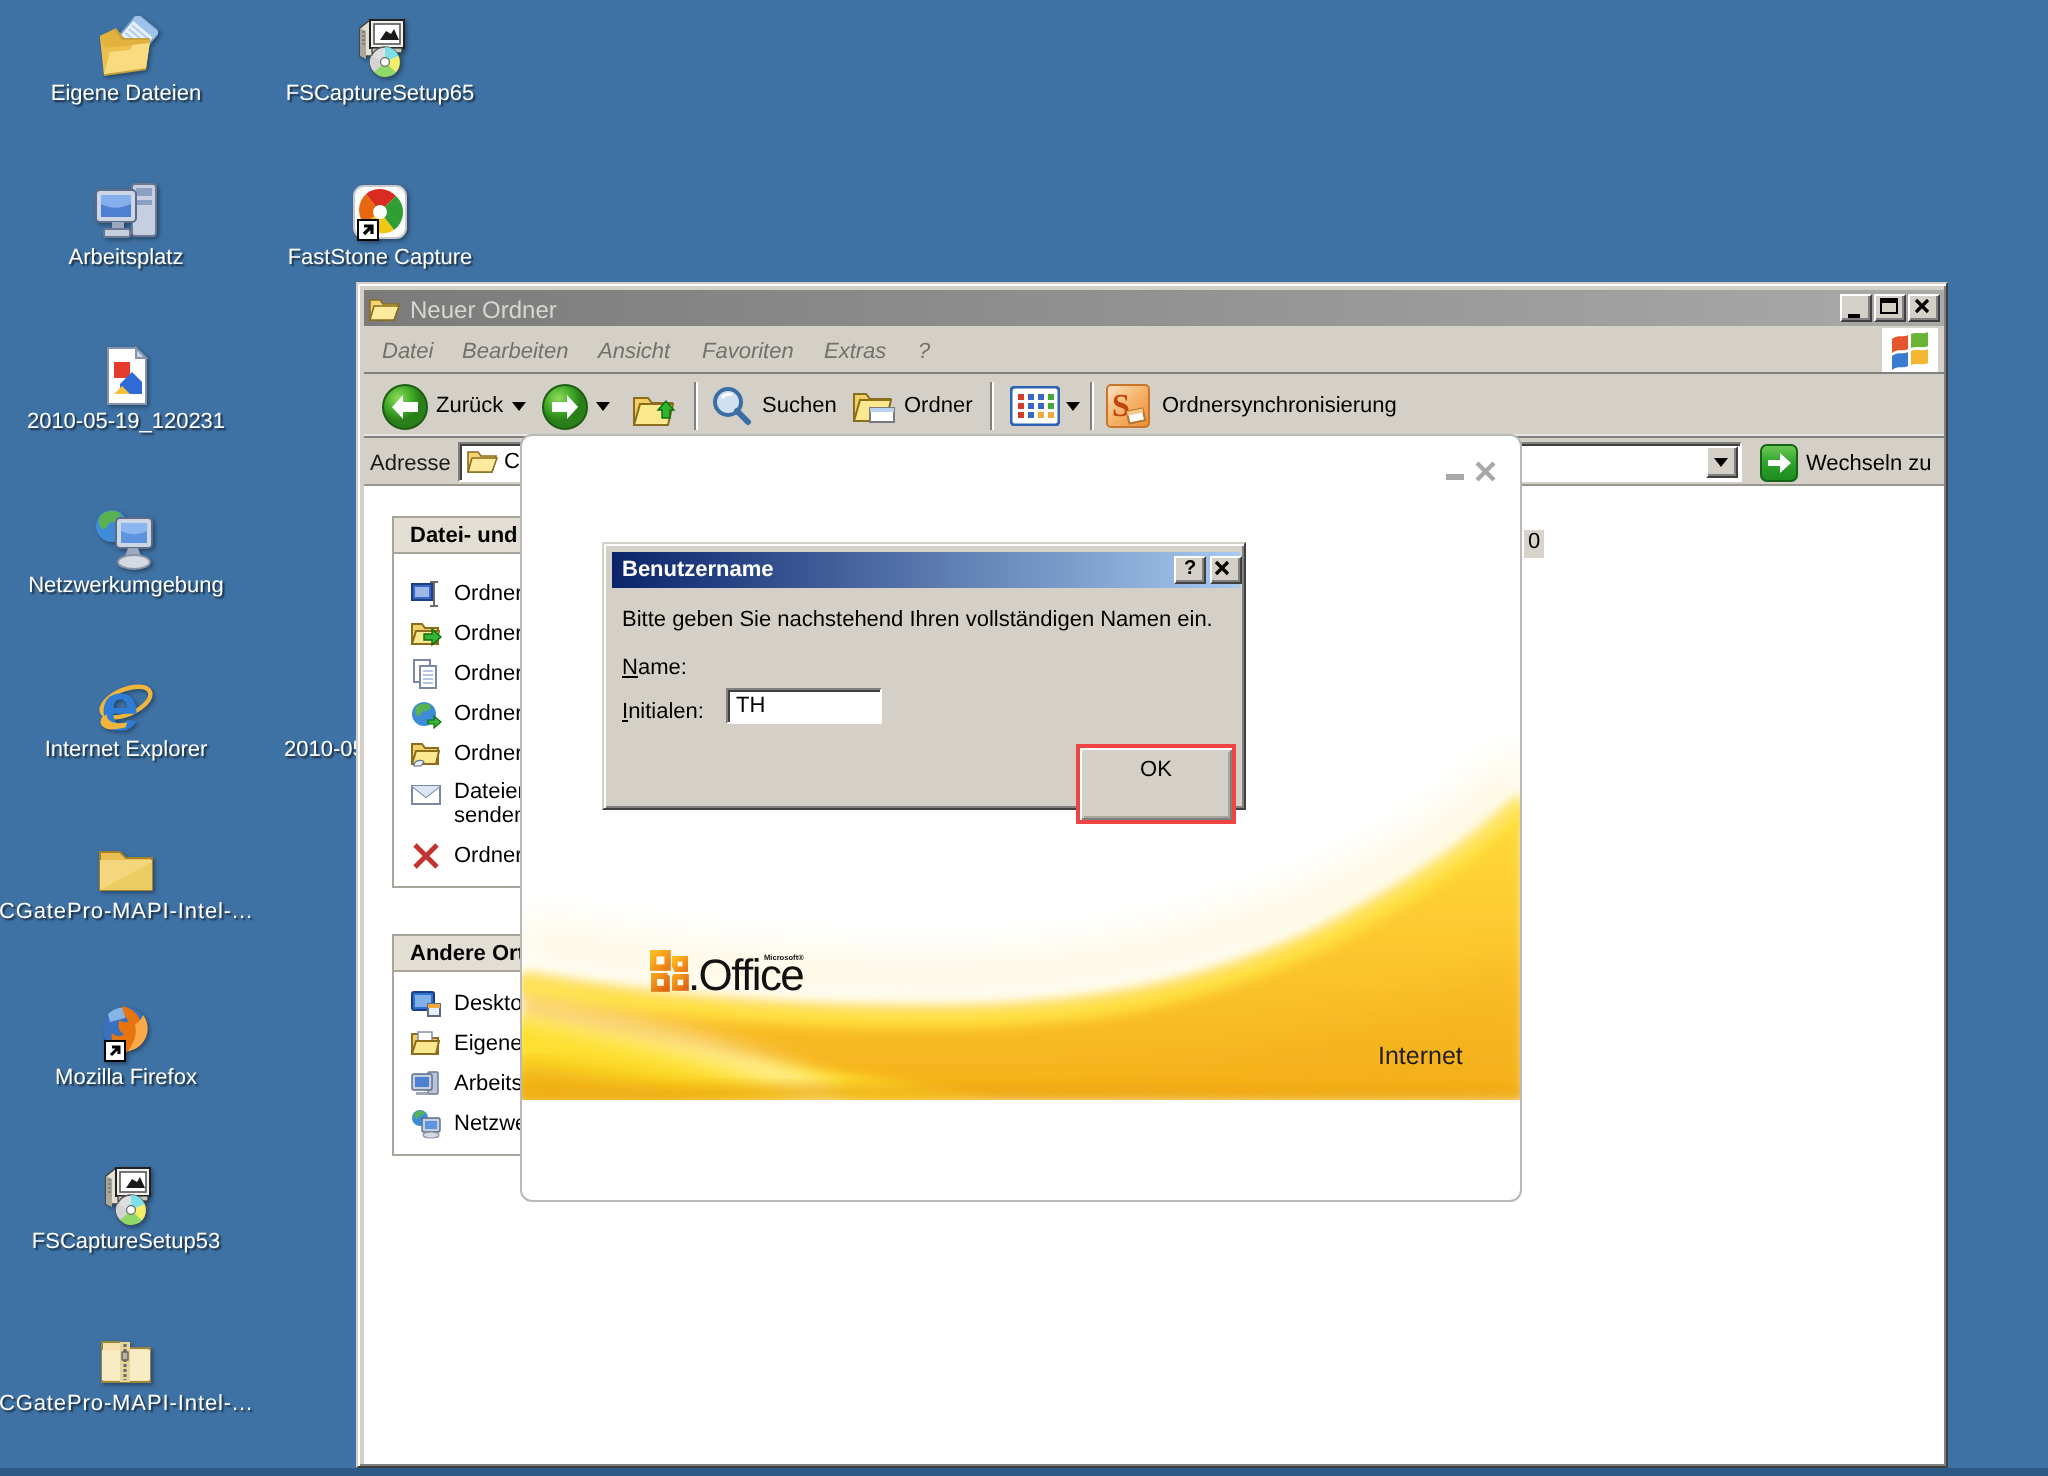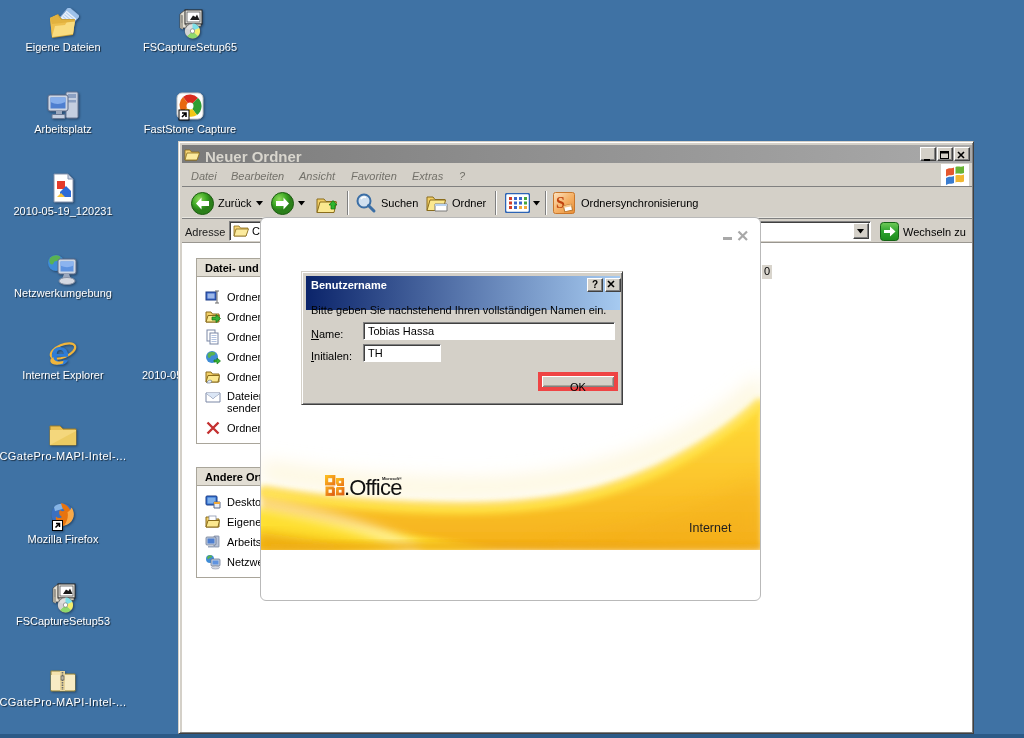--- a/index.html
+++ b/index.html
@@ -4,40 +4,40 @@
 * { margin:0; padding:0; box-sizing:border-box; }
 html,body { width:1024px; height:738px; overflow:hidden; }
 body { background:#3f72a4; font-family:"Liberation Sans", sans-serif; position:relative; }
 .dlabel { position:absolute; width:160px; text-align:center; color:#fff; font-size:11px; line-height:12px; text-shadow:1px 1px 1px rgba(0,0,0,0.65); white-space:nowrap; }
 .dicon { position:absolute; width:32px; height:32px; filter:drop-shadow(1.5px 1.5px 1px rgba(10,25,45,0.5)); }
 
 #win { position:absolute; left:178px; top:141px; width:796px; height:593px; background:#d4d0c8;
   border-top:1px solid #d4d0c8; border-left:1px solid #d4d0c8; border-right:1px solid #404040; border-bottom:1px solid #404040;
   box-shadow: inset 1px 1px 0 #ffffff, inset -1px -1px 0 #808080; }
 #titlebar { position:absolute; left:3px; top:3px; width:790px; height:18px; background:linear-gradient(90deg,#7b7b7b,#a9a9a9);
-  color:#d9d6ce; font-weight:bold; font-size:15px; }
+  color:#d9d6ce; font-weight:normal; font-size:12px; }
 #titlebar .ttext { position:absolute; left:23px; top:3px; }
 .tbtn { position:absolute; top:2px; width:16px; height:14px; background:#d4d0c8; border:1px solid;
   border-color:#ffffff #404040 #404040 #ffffff; box-shadow: inset -1px -1px 0 #808080, inset 1px 1px 0 #d4d0c8; }
 #menubar { position:absolute; left:3px; top:22px; width:790px; height:22px; font-size:11px; color:#73716a;font-style:italic; }
 #menubar span { position:absolute; top:6px; }
 #toolbar { position:absolute; left:3px; top:44px; width:790px; height:32px; border-top:1px solid #808080; box-shadow:0 -1px 0 #e8e6e0 inset; font-size:11px; color:#000; }
 .tsep { position:absolute; top:4px; height:24px; width:2px; border-left:1px solid #808080; border-right:1px solid #ffffff; }
 #addrbar { position:absolute; left:3px; top:76px; width:790px; height:25px; border-top:1px solid #808080; box-shadow:inset 0 -1px 0 #999690; font-size:11px; }
 #content { position:absolute; left:3px; top:101px; width:790px; height:489px; background:#ffffff; }
 .panel { position:absolute; left:14px; width:223px; background:#fff; border:1px solid #a9a59a; }
 .phead { height:18px; background:#e2ded4; border-bottom:1px solid #a9a59a; font-size:11px; font-weight:bold; color:#000; padding:3px 0 0 8px; }
 .pitem { position:absolute; left:8px; font-size:11px; color:#000; white-space:nowrap; }
 .pico { position:absolute; left:8px; width:16px; height:16px; }
 
 #splash { position:absolute; left:260px; top:217px; width:501px; height:384px; background:#fff; border:1px solid #b9b9b9; border-radius:6px; overflow:hidden; }
 
 #dlg { position:absolute; left:301px; top:271px; width:322px; height:134px; background:#d4d0c8;
   border:1px solid; border-color:#d4d0c8 #404040 #404040 #d4d0c8; box-shadow: inset 1px 1px 0 #ffffff, inset -1px -1px 0 #808080; font-size:11px; }
-#dlgtitle { position:absolute; left:4px; top:4px; width:314px; height:34px; background:linear-gradient(90deg,#0b246a,#a6caf0); color:#fff; font-weight:bold; }
+#dlgtitle { position:absolute; left:4px; top:4px; width:314px; height:18px; background:linear-gradient(90deg,#0b246a,#a6caf0); color:#fff; font-weight:bold; }
 .dbtn { position:absolute; top:2px; width:16px; height:14px; background:#d4d0c8; border:1px solid; border-color:#ffffff #404040 #404040 #ffffff; box-shadow: inset -1px -1px 0 #808080; text-align:center; font-size:10px; font-weight:bold; line-height:12px; }
 .field { position:absolute; background:#fff; border:1px solid; border-color:#808080 #ffffff #ffffff #808080; box-shadow: inset 1px 1px 0 #404040; font-size:11px; padding:2px 0 0 4px; }
 </style></head>
 <body>
 
 <div id="desktop">
 
 <svg class="dicon" style="left:47px;top:8px;" viewBox="0 0 32 32">
  <g transform="rotate(40 20 12)">
         <rect x="13" y="1" width="14" height="18" fill="#e7f0fb" stroke="#7ba0cc" stroke-width="1"></rect>
@@ -466,19 +466,18 @@
       <span style="position:absolute;left:5px;top:3px;">Benutzername</span>
     <div class="dbtn" style="left:281px;color:#000;">?</div>
     <div class="dbtn" style="left:299px;">
         <svg width="14" height="12" style="position:absolute;left:-1px;top:0px;">
           <path d="M3 2 L9 8 M9 2 L3 8" stroke="#000" stroke-width="1.6"></path>
         </svg>
       </div>
   </div>
   <div style="position:absolute;left:9px;top:32px;">Bitte geben Sie nachstehend Ihren vollständigen Namen ein.</div>
   <div style="position:absolute;left:9px;top:56px;"><u>N</u>ame:</div>
-  <div class="field" style="left:61px;top:50px;width:252px;height:18px;">Tobias Hassa</div>
   <div style="position:absolute;left:9px;top:78px;"><u>I</u>nitialen:</div>
   <div class="field" style="left:61px;top:72px;width:78px;height:18px;">TH</div>
-  <div id="okbtn" style="position:absolute;left:236px;top:100px;width:80px;height:19px;background:#d4d0c8;border:4px solid #ef4444;box-shadow: inset 1px 1px 0 #ffffff, inset -1px -1px 0 #808080, inset 2px 2px 0 #d4d0c8, inset -2px -2px 0 #a9a59a;text-align:center;padding-top:5px;">OK</div>
+  <div id="okbtn" style="position:absolute;left:236px;top:100px;width:80px;height:40px;background:#d4d0c8;border:2px solid #ef4444;box-shadow: inset 1px 1px 0 #ffffff, inset -1px -1px 0 #808080, inset 2px 2px 0 #d4d0c8, inset -2px -2px 0 #a9a59a;text-align:center;padding-top:5px;">OK</div>
 </div>
 
 <div id="bottomstrip" style="position:absolute;left:0;top:734px;width:1024px;height:4px;background:#2c5a87;"></div>
 
 </body></html>

